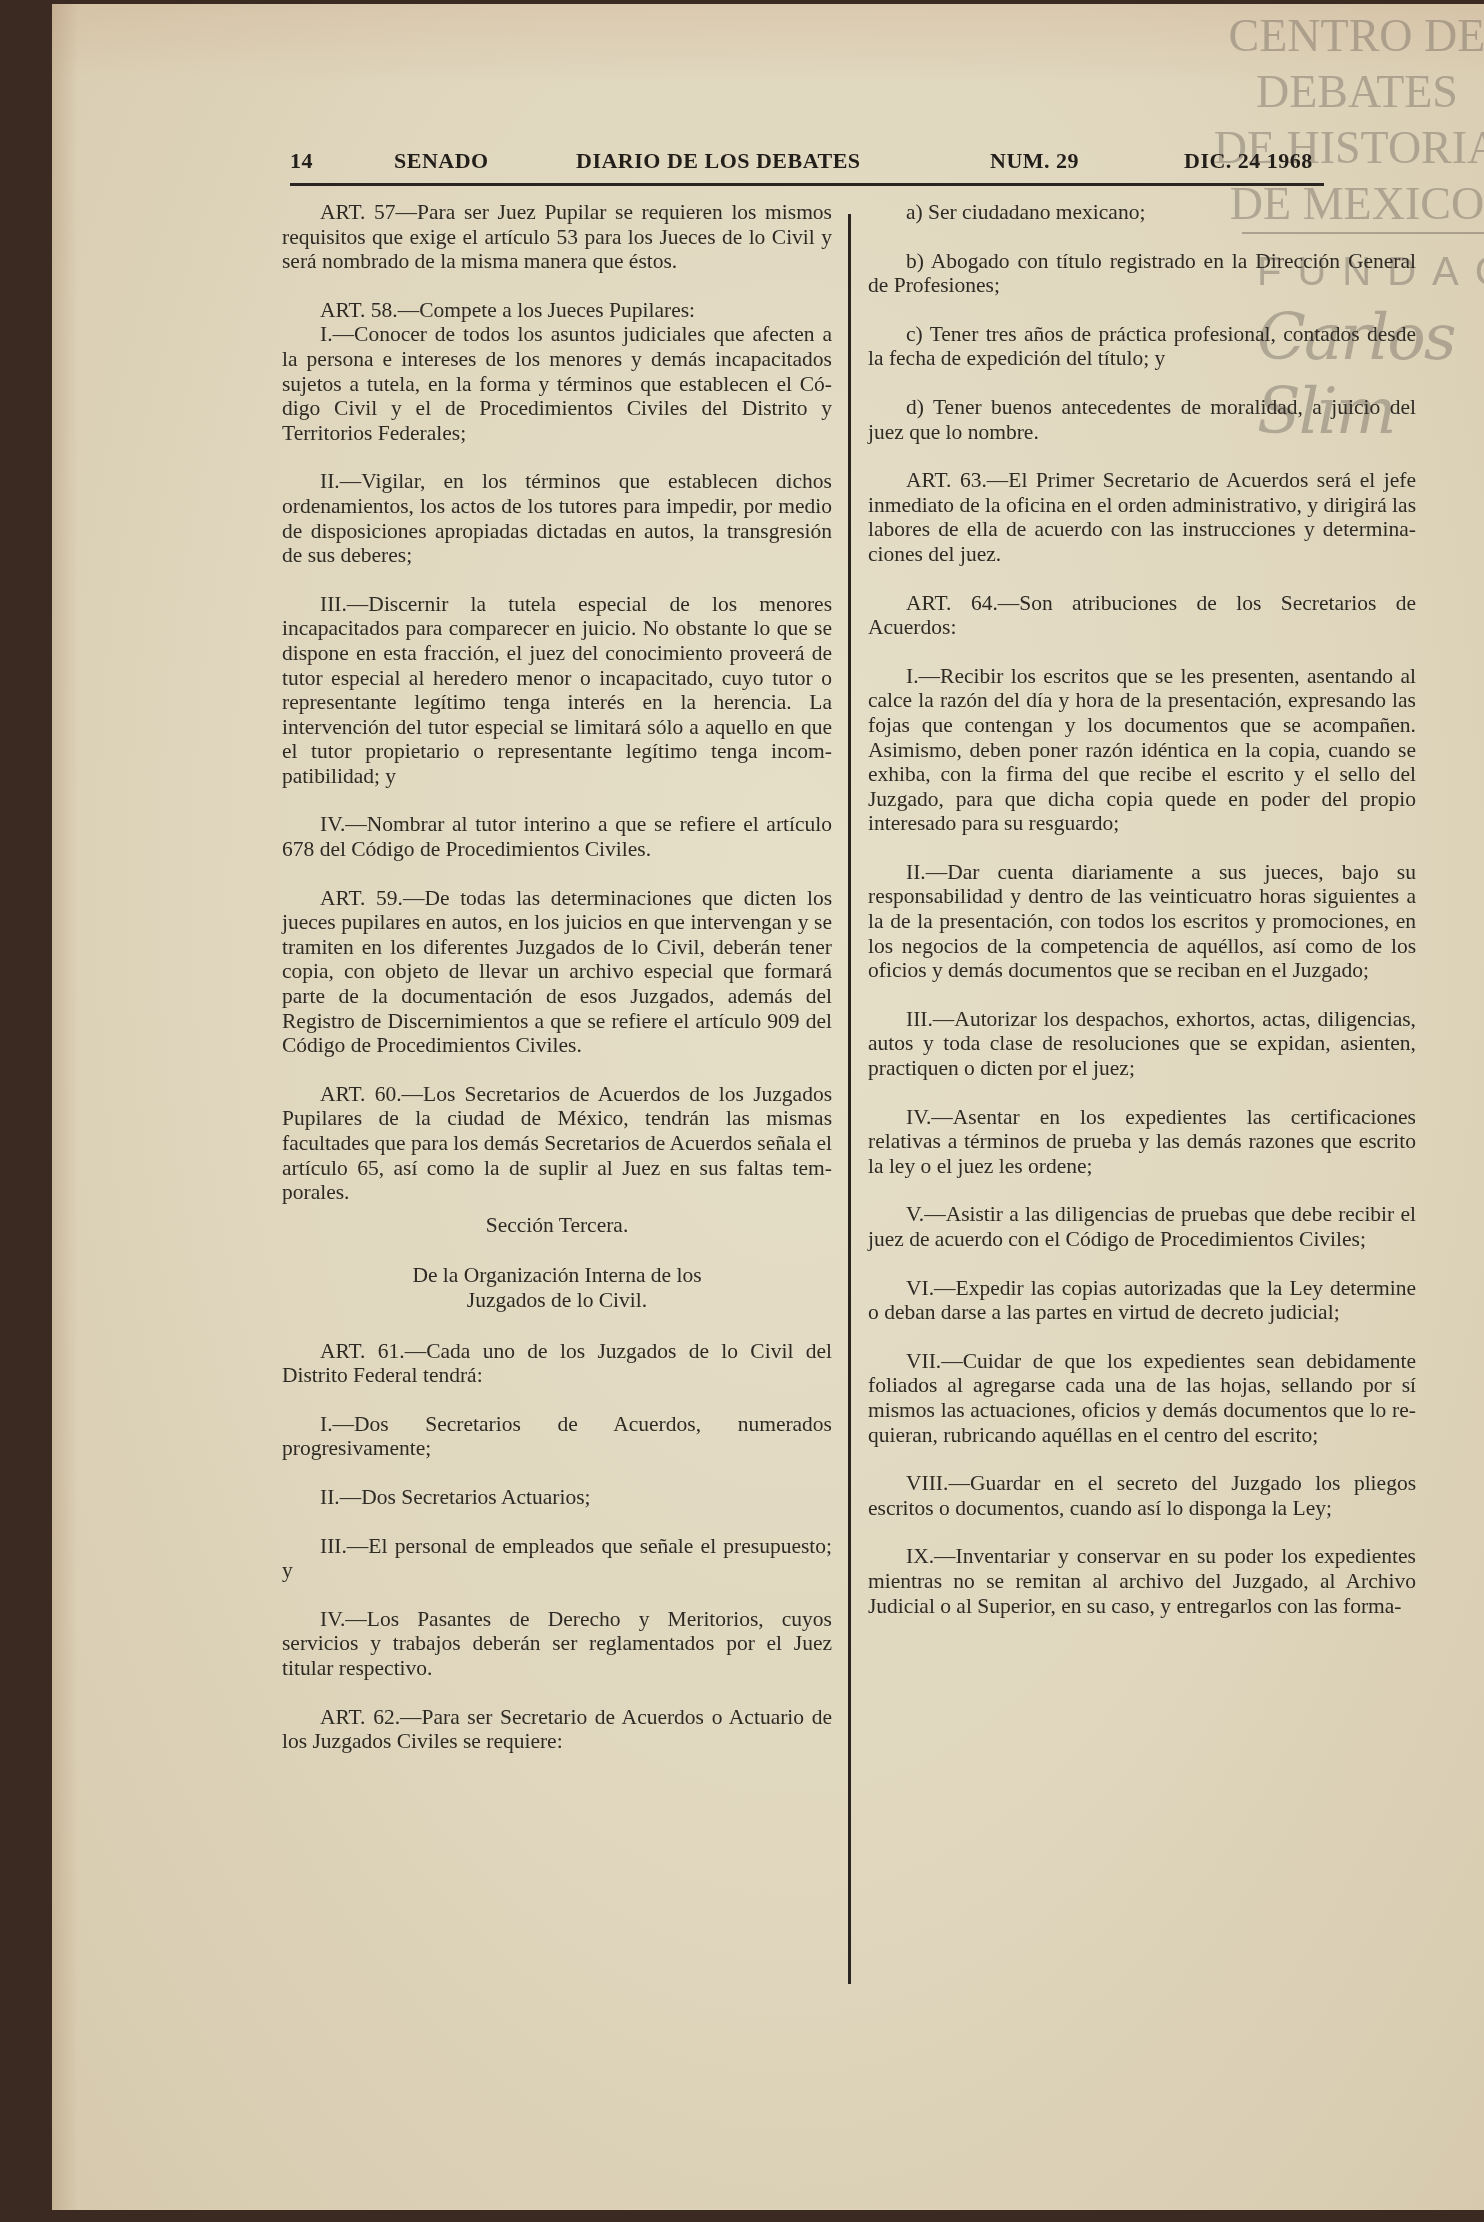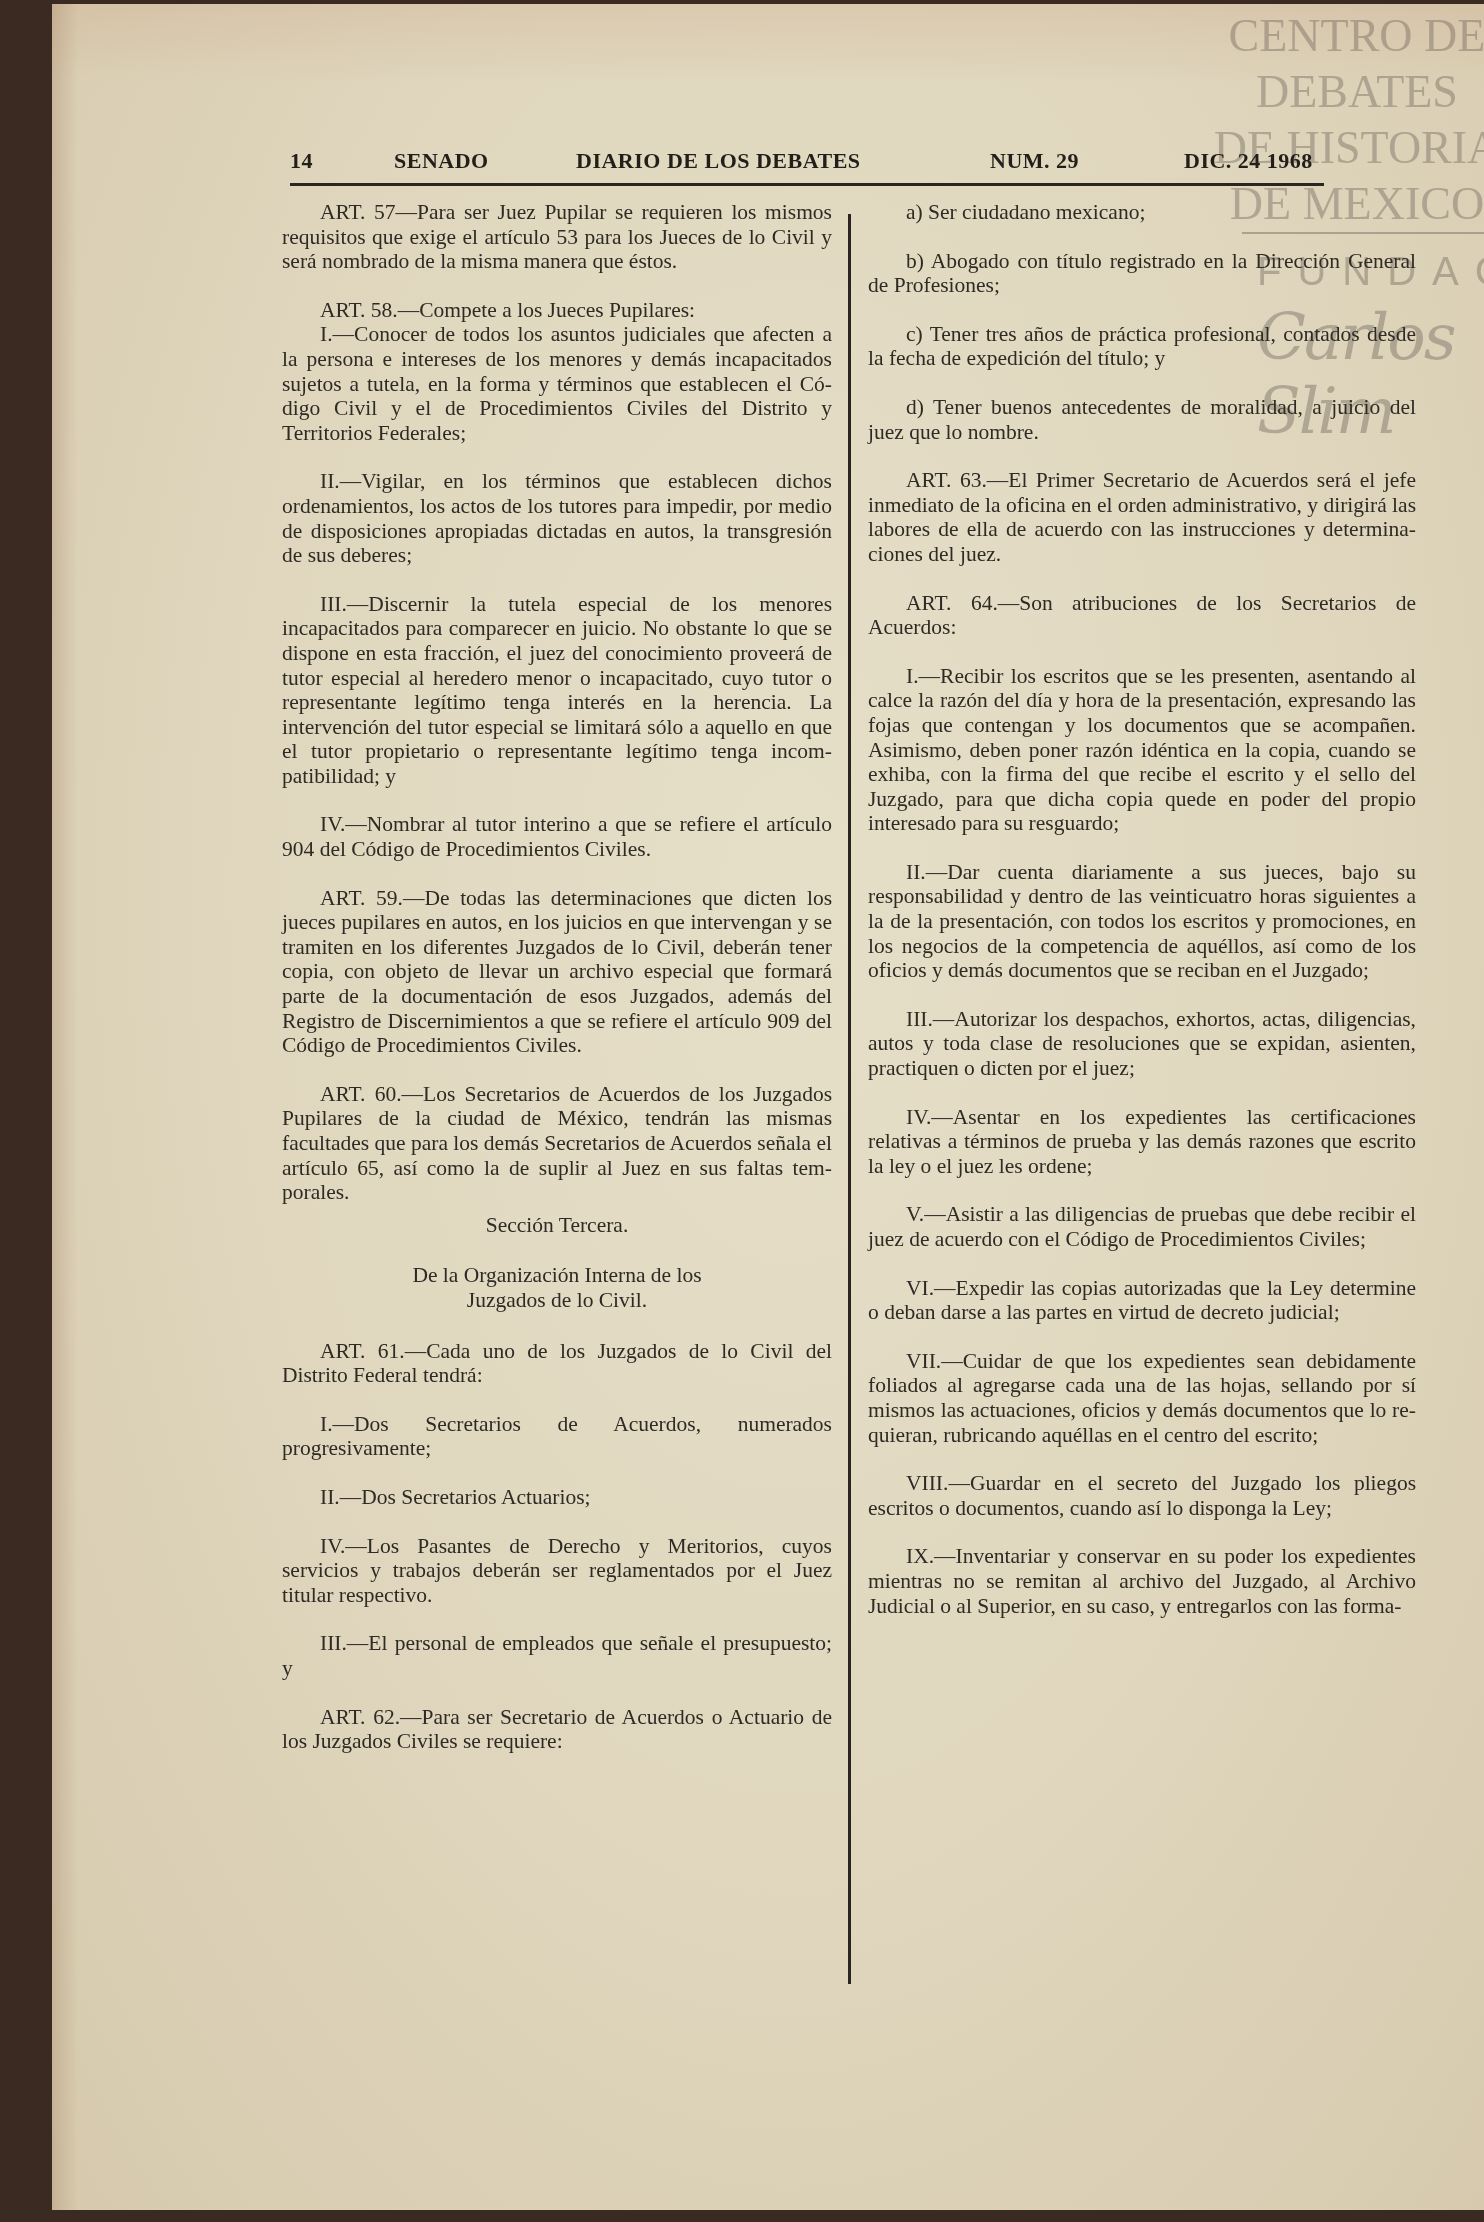--- a/index.html
+++ b/index.html
@@ -103,33 +103,33 @@
   </div>
   <div class="header-rule"></div>
   <div class="col-rule"></div>
 
   <div class="col col-left">
     <p class="para">ART. 57—Para ser Juez Pupilar se requieren los mismos requisitos que exige el artículo 53 para los Jueces de lo Civil y será nombrado de la misma manera que éstos.</p>
     <p class="para tight">ART. 58.—Compete a los Jueces Pupilares:</p>
     <p class="para">I.—Conocer de todos los asuntos judiciales que afecten a la persona e intereses de los me­nores y demás incapacitados sujetos a tutela, en la forma y términos que establecen el Có­digo Civil y el de Procedimientos Civiles del Distrito y Territorios Federales;</p>
     <p class="para">II.—Vigilar, en los términos que establecen dichos ordenamientos, los actos de los tutores para impedir, por medio de disposiciones apro­piadas dictadas en autos, la transgresión de sus deberes;</p>
     <p class="para">III.—Discernir la tutela especial de los me­nores incapacitados para comparecer en juicio. No obstante lo que se dispone en esta fracción, el juez del conocimiento proveerá de tutor es­pecial al heredero menor o incapacitado, cuyo tutor o representante legítimo tenga interés en la herencia. La intervención del tutor especial se limitará sólo a aquello en que el tutor pro­pietario o representante legítimo tenga incom­patibilidad; y</p>
-    <p class="para">IV.—Nombrar al tutor interino a que se re­fiere el artículo 904 del Código de Procedimien­tos Civiles.</p>
+    <p class="para">IV.—Nombrar al tutor interino a que se re­fiere el artículo 678 del Código de Procedimien­tos Civiles.</p>
     <p class="para">ART. 59.—De todas las determinaciones que dicten los jueces pupilares en autos, en los jui­cios en que intervengan y se tramiten en los diferentes Juzgados de lo Civil, deberán tener copia, con objeto de llevar un archivo espe­cial que formará parte de la documentación de esos Juzgados, además del Registro de Discer­nimientos a que se refiere el artículo 909 del Código de Procedimientos Civiles.</p>
     <p class="para tight">ART. 60.—Los Secretarios de Acuerdos de los Juzgados Pupilares de la ciudad de México, ten­drán las mismas facultades que para los demás Secretarios de Acuerdos señala el artículo 65, así como la de suplir al Juez en sus faltas tem­porales.</p>
     <p class="para heading-center">Sección Tercera.</p>
     <p class="para heading-center sub">
       <span>De la Organización Interna de los</span><br>
       <span>Juzgados de lo Civil.</span>
     </p>
     <p class="para">ART. 61.—Cada uno de los Juzgados de lo Civil del Distrito Federal tendrá:</p>
     <p class="para">I.—Dos Secretarios de Acuerdos, numerados progresivamente;</p>
     <p class="para">II.—Dos Secretarios Actuarios;</p>
+    <p class="para">III.—El personal de empleados que señale el presupuesto; y</p>
     <p class="para">IV.—Los Pasantes de Derecho y Meritorios, cuyos servicios y trabajos deberán ser regla­mentados por el Juez titular respectivo.</p>
-    <p class="para">III.—El personal de empleados que señale el presupuesto; y</p>
     <p class="para">ART. 62.—Para ser Secretario de Acuerdos o Actuario de los Juzgados Civiles se requiere:</p>
   </div>
 
   <div class="col col-right">
     <p class="para">a) Ser ciudadano mexicano;</p>
     <p class="para">b) Abogado con título registrado en la Di­rección General de Profesiones;</p>
     <p class="para">c) Tener tres años de práctica profesional, contados desde la fecha de expedición del tí­tulo; y</p>
     <p class="para">d) Tener buenos antecedentes de morali­dad, a juicio del juez que lo nombre.</p>
     <p class="para">ART. 63.—El Primer Secretario de Acuerdos será el jefe inmediato de la oficina en el orden administrativo, y dirigirá las labores de ella de acuerdo con las instrucciones y determina­ciones del juez.</p>
     <p class="para">ART. 64.—Son atribuciones de los Secreta­rios de Acuerdos:</p>

